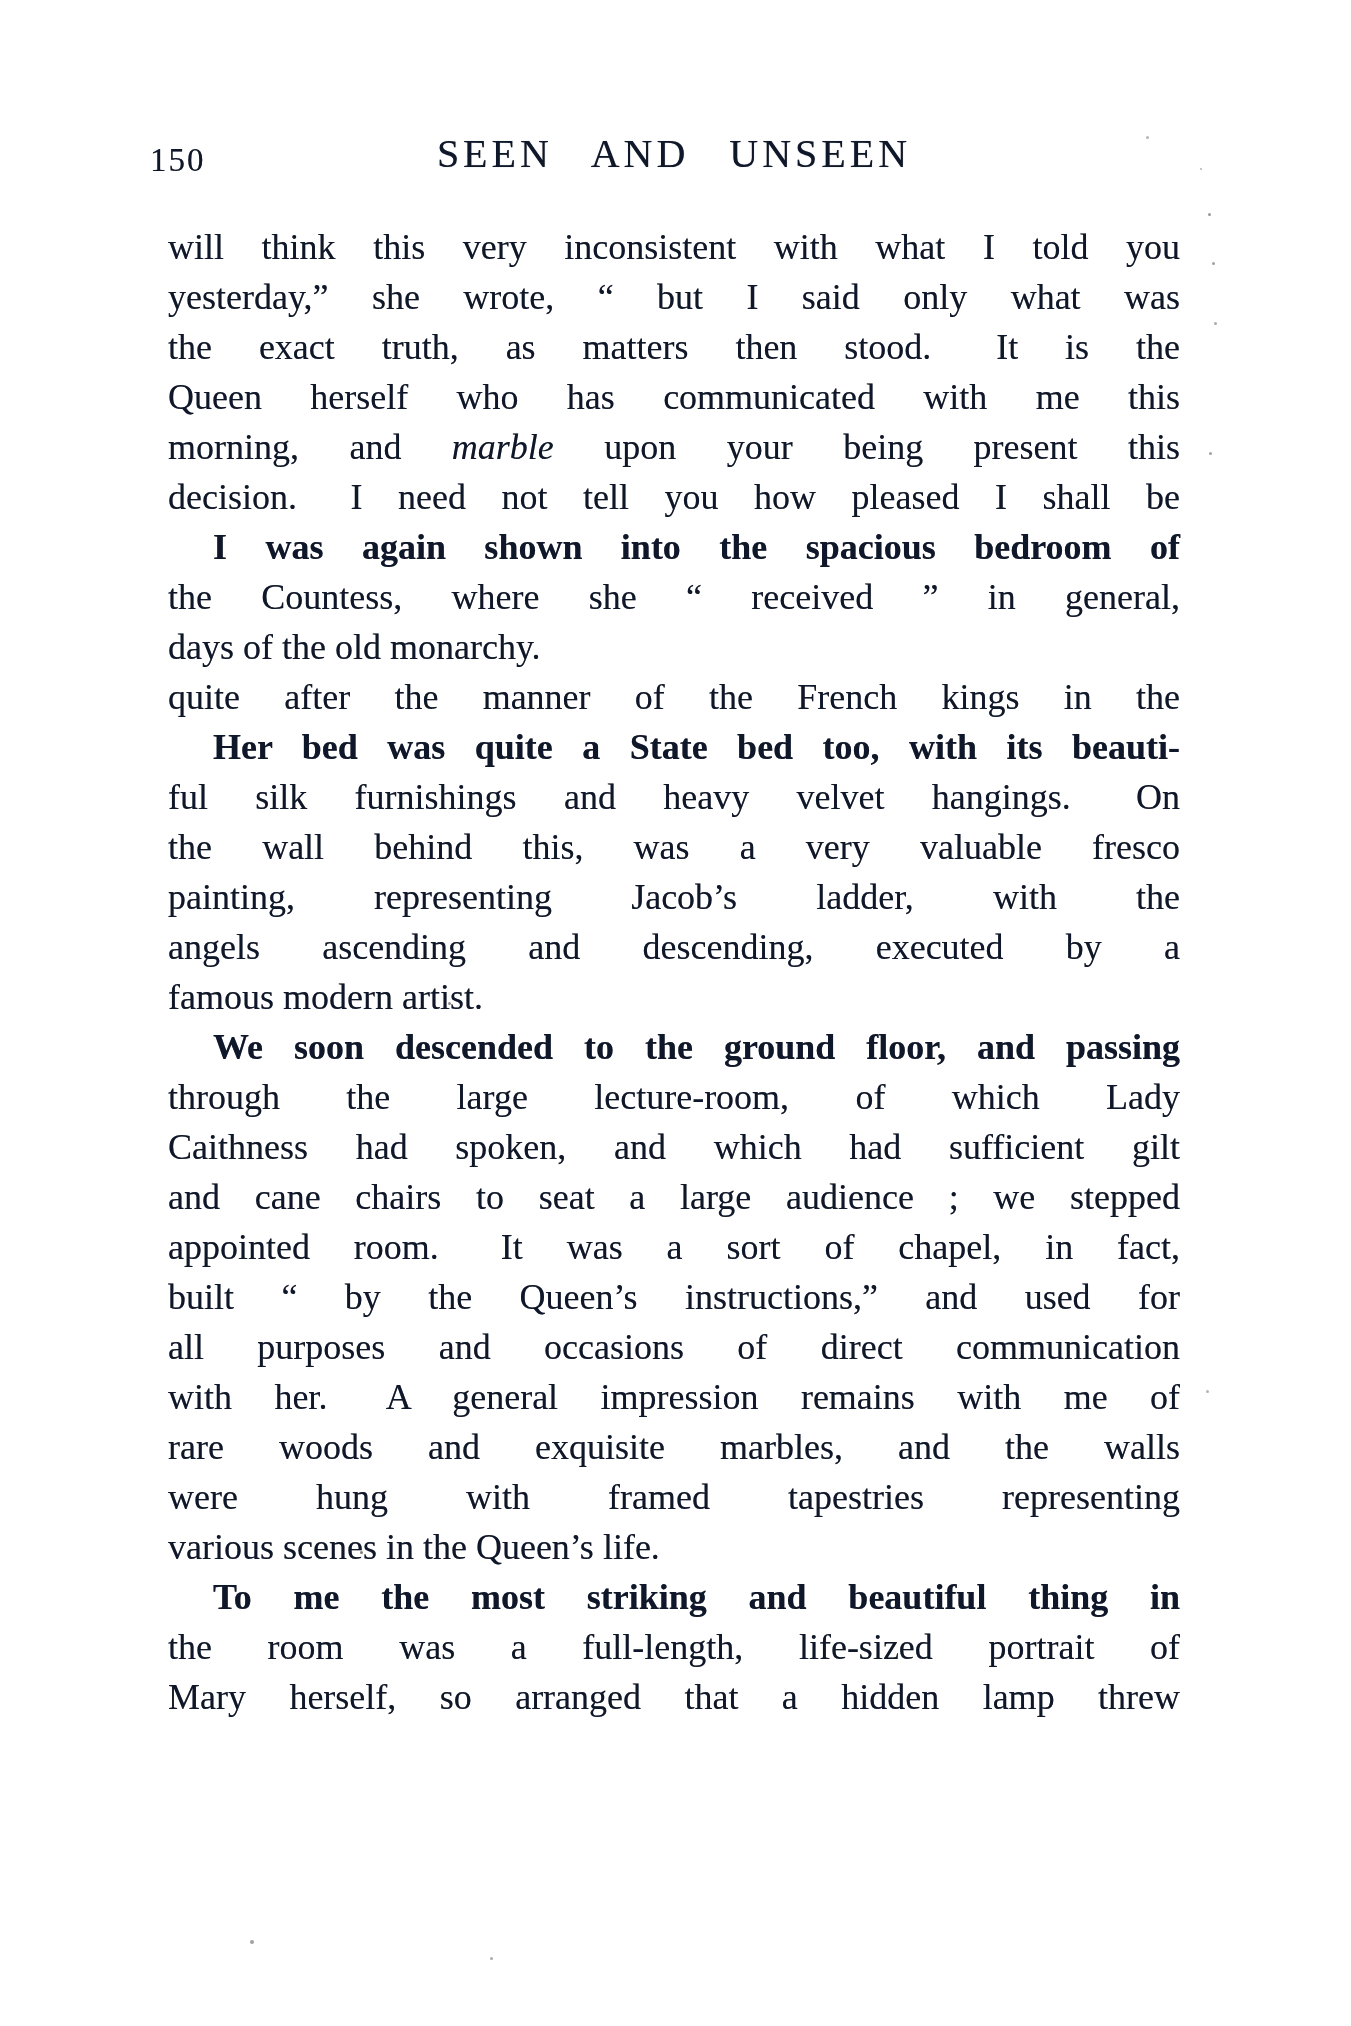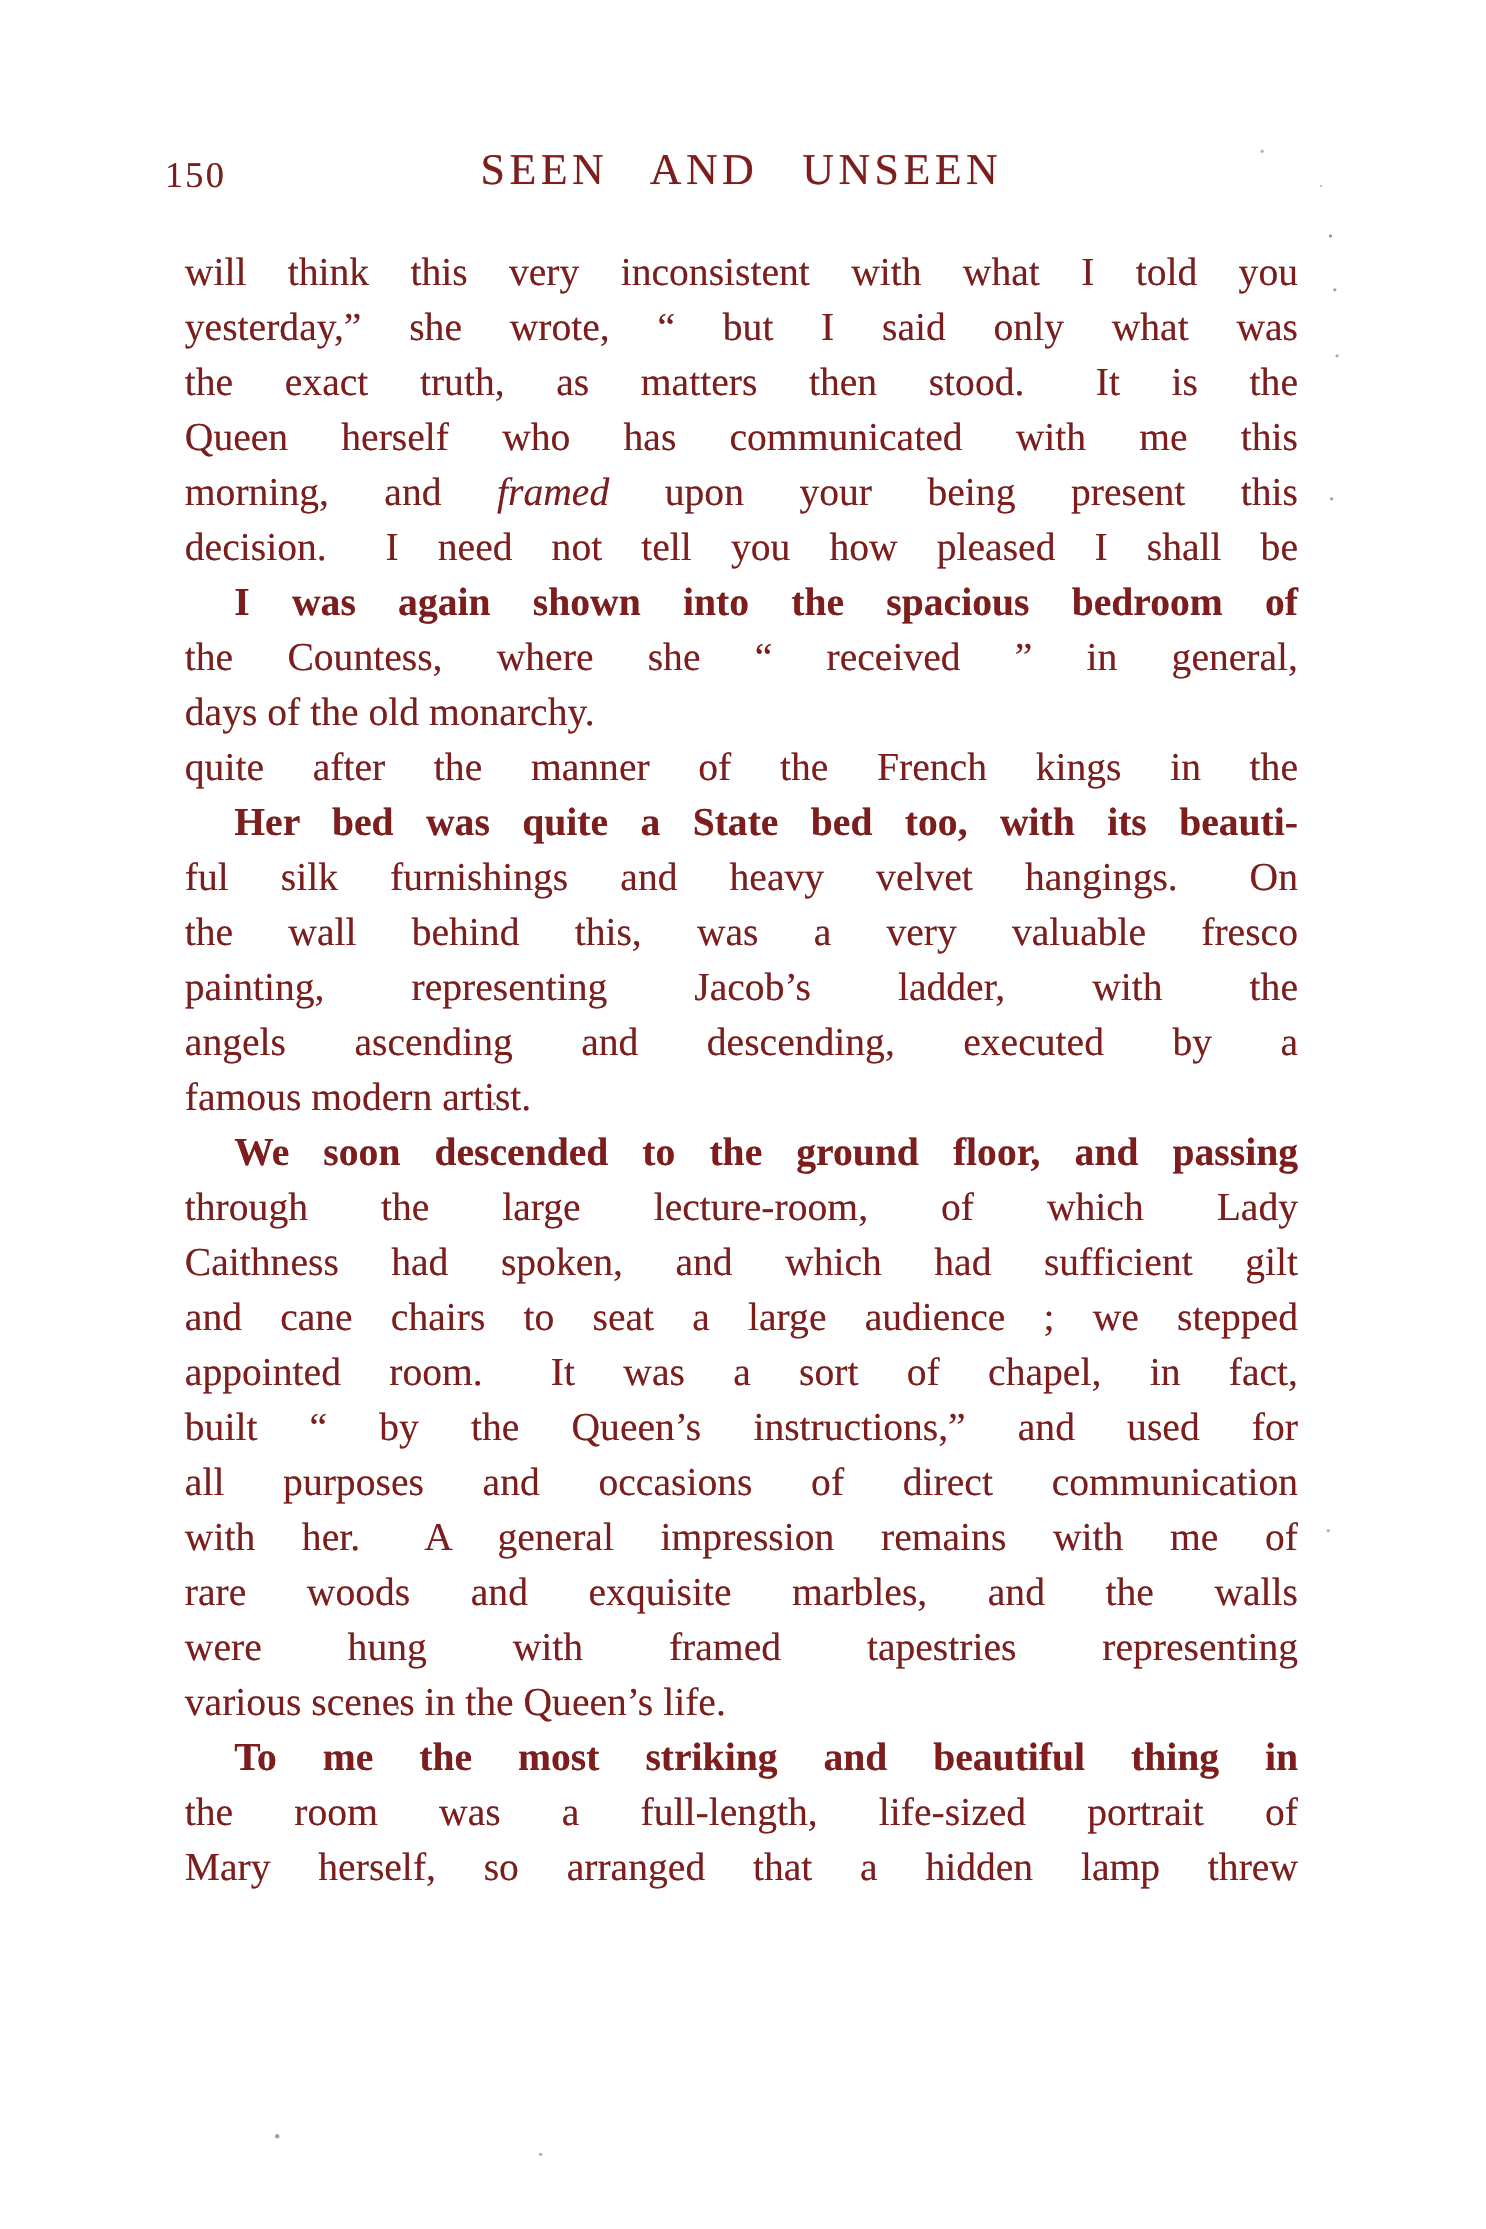--- a/index.html
+++ b/index.html
@@ -7,21 +7,21 @@
     padding: 0;
     background: #ffffff;
   }
   .page {
     position: relative;
     width: 1351px;
     height: 2026px;
     background: #ffffff;
     overflow: hidden;
     font-family: "Liberation Serif", "DejaVu Serif", serif;
-    color: #7f1d1d;
+    color: #0f172a;
   }
   
   .header {
     position: absolute;
     left: 168px;
     top: 130px;
     width: 1012px;
     text-align: center;
     line-height: 48px;
     white-space: nowrap;
@@ -78,21 +78,21 @@
     <span class="folio">150</span>
     <span class="running-title">SEEN AND UNSEEN</span>
   </div>
 
   <div class="textblock">
       <div class="para">
         <div class="line"><span>will think this very inconsistent with what I told you</span></div>
         <div class="line"><span>yesterday,” she wrote, “ but I said only what was</span></div>
         <div class="line"><span>the exact truth, as matters then stood.  It is the</span></div>
         <div class="line"><span>Queen herself who has communicated with me this</span></div>
-        <div class="line"><span>morning, and </span><span class="em">framed</span><span> upon your being present this</span></div>
+        <div class="line"><span>morning, and </span><span class="em">marble</span><span> upon your being present this</span></div>
         <div class="line"><span>decision.  I need not tell you how pleased I shall be</span></div>
       </div>
       <div class="para indent">
         <div class="line"><span>I was again shown into the spacious bedroom of</span></div>
         <div class="line"><span>the Countess, where she “ received ” in general,</span></div>
         <div class="line last"><span>days of the old monarchy.</span></div>
         <div class="line"><span>quite after the manner of the French kings in the</span></div>
       </div>
       <div class="para indent">
         <div class="line"><span>Her bed was quite a State bed too, with its beauti-</span></div>

